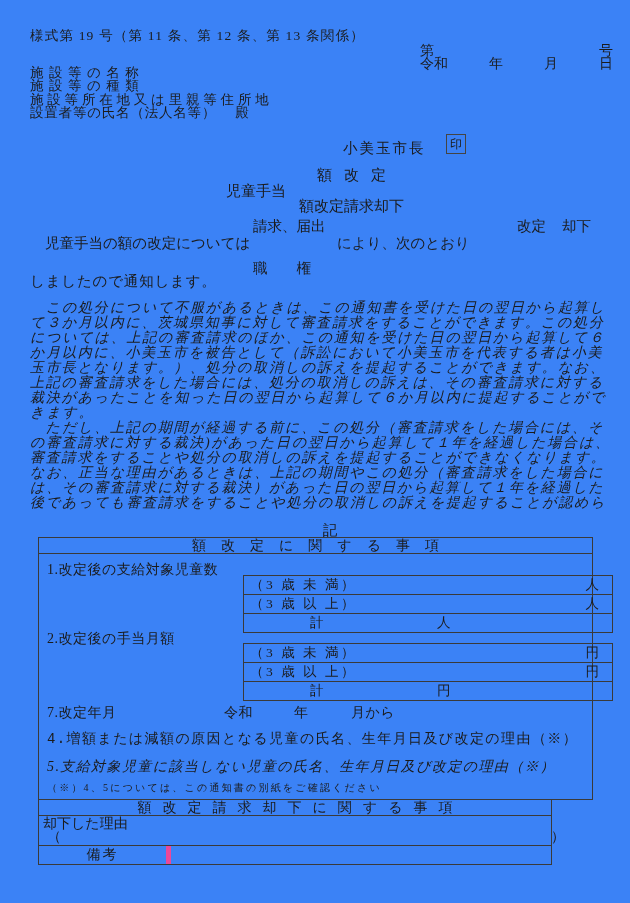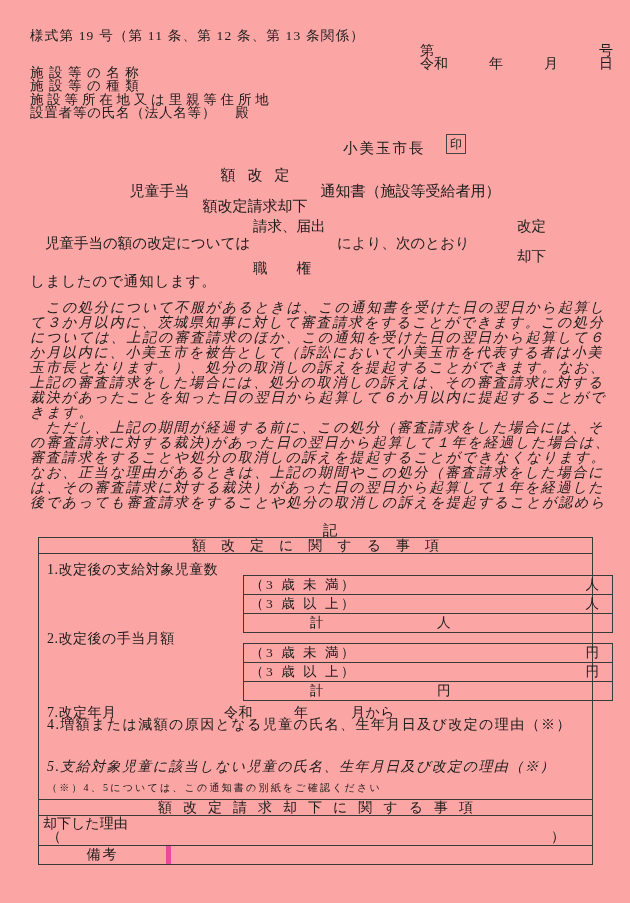--- a/index.html
+++ b/index.html
@@ -1,18 +1,18 @@
 <!DOCTYPE html>
 <html lang="ja"><head>
 <meta charset="utf-8">
 <style>
   html,body{margin:0;padding:0;background:#e8e8e8;}
   .page{
     position:relative;width:630px;height:903px;margin:0 auto;
-    background:#fca5a5;color:#1b1b1b;overflow:hidden;
+    background:#3b82f6;color:#1b1b1b;overflow:hidden;
     font-family:"Liberation Serif","DejaVu Serif",serif;
   }
   .abs{position:absolute;white-space:nowrap;}
   
   .form-no{left:30px;top:27px;font-size:13.5px;letter-spacing:1.2px;}
   .doc-no-row{left:420px;top:42px;width:193px;display:flex;justify-content:space-between;font-size:14px;}
   .date-row{left:420px;top:55px;width:193px;display:flex;justify-content:space-between;font-size:14px;}
   .addr{left:30px;top:66px;font-size:13.5px;line-height:13.4px;}
   .addr .l12{letter-spacing:5.5px;}
   .addr .l3{letter-spacing:3.8px;}
@@ -23,30 +23,30 @@
         display:flex;align-items:center;justify-content:center;font-size:12px;}
   
   .title-row{left:0;right:0;top:168px;display:flex;justify-content:center;align-items:center;gap:13px;font-size:15px;}
   .opt-stack{display:flex;flex-direction:column;align-items:center;gap:16px;line-height:15px;}
   .ls-wide{letter-spacing:12px;text-indent:12px;}
   
   .sent{font-size:14.5px;}
   .lead{left:45px;top:234px;}
   .opt1{left:253px;top:219px;display:flex;flex-direction:column;gap:28px;line-height:14px;}
   .mid{left:337px;top:234px;}
-  .opt2{left:517px;top:219px;display:flex;flex-direction:column;gap:16px;line-height:14px;}
+  .opt2{left:517px;top:219px;display:flex;flex-direction:row;gap:16px;line-height:14px;}
   .tail{left:30px;top:272px;letter-spacing:0.8px;}
   
   .body-block{left:30px;top:300px;width:575px;font-size:14px;line-height:15px;letter-spacing:1.8px;font-style:italic;}
   .body-block div{height:15px;white-space:nowrap;}
   .ki{left:30px;right:0;top:521px;text-align:center;font-size:14.5px;}
   
   .tbl{box-sizing:border-box;border:1px solid #3a3a3a;background:transparent;}
   .table1{left:38px;top:537px;width:555px;height:263px;}
-  .table2{left:38px;top:799px;width:555px;}
+  .table2{left:38px;top:799px;width:514px;}
   .t-header{height:15px;line-height:15px;border-bottom:1px solid #3a3a3a;
             text-align:center;font-size:14px;white-space:nowrap;}
   .h1sp{letter-spacing:15px;text-indent:15px;}
   .h2sp{letter-spacing:11px;text-indent:11px;}
   .titem{position:absolute;white-space:nowrap;font-size:14px;letter-spacing:0.5px;}
   .ibox{position:absolute;left:204px;width:370px;border:1px solid #3a3a3a;box-sizing:border-box;font-size:13.5px;}
   .ibox .irow{height:18px;line-height:18px;display:flex;justify-content:space-between;
               padding:0 13px 0 6px;border-bottom:1px solid #3a3a3a;}
   .ibox .irow .plabel{letter-spacing:2.5px;}
   .ibox .trow{position:relative;height:18px;line-height:18px;}
@@ -89,21 +89,20 @@
 
   <div class="abs mayor">小美玉市長</div>
   <div class="abs seal">印</div>
 
   <div class="abs title-row">
     <span>児童手当</span>
     <span class="opt-stack">
       <span class="ls-wide">額改定</span>
       <span>額改定請求却下</span>
     </span>
-    <span>通知書（施設等受給者用）</span>
   </div>
 
   <div class="abs sent lead">児童手当の額の改定については</div>
   <div class="abs sent opt1">
     <span>請求、届出</span>
     <span>職　　権</span>
   </div>
   <div class="abs sent mid">により、次のとおり</div>
   <div class="abs sent opt2">
     <span>改定</span>
@@ -165,21 +164,21 @@
         <span class="tk">計</span>
         <span class="tu">円</span>
       </div>
     </div>
 
     <div class="titem" style="left:8px;top:166px;">7.改定年月</div>
     <div class="titem" style="left:185px;top:166px;">令和</div>
     <div class="titem" style="left:255px;top:166px;">年</div>
     <div class="titem" style="left:312px;top:166px;">月から</div>
 
-    <div class="titem" style="left:8px;top:178px;letter-spacing:1.4px;">4.増額または減額の原因となる児童の氏名、生年月日及び改定の理由（※）</div>
+    <div class="titem" style="left:8px;top:192px;letter-spacing:1.4px;font-family:Liberation Mono, monospace;">4.増額または減額の原因となる児童の氏名、生年月日及び改定の理由（※）</div>
     <div class="titem" style="left:8px;top:220px;letter-spacing:1.4px;font-style:italic;">5.支給対象児童に該当しない児童の氏名、生年月日及び改定の理由（※）</div>
     <div class="titem note" style="left:8px;top:243px;">（※）4、5については、この通知書の別紙をご確認ください</div>
   </div>
 
   <div class="abs tbl table2">
     <div class="t-header h2sp">額改定請求却下に関する事項</div>
     <div class="reason-row">
       <span style="left:4px;top:1px;">却下した理由</span>
       <span style="left:8px;top:14px;">（</span>
       <span style="left:512px;top:14px;">）</span>

